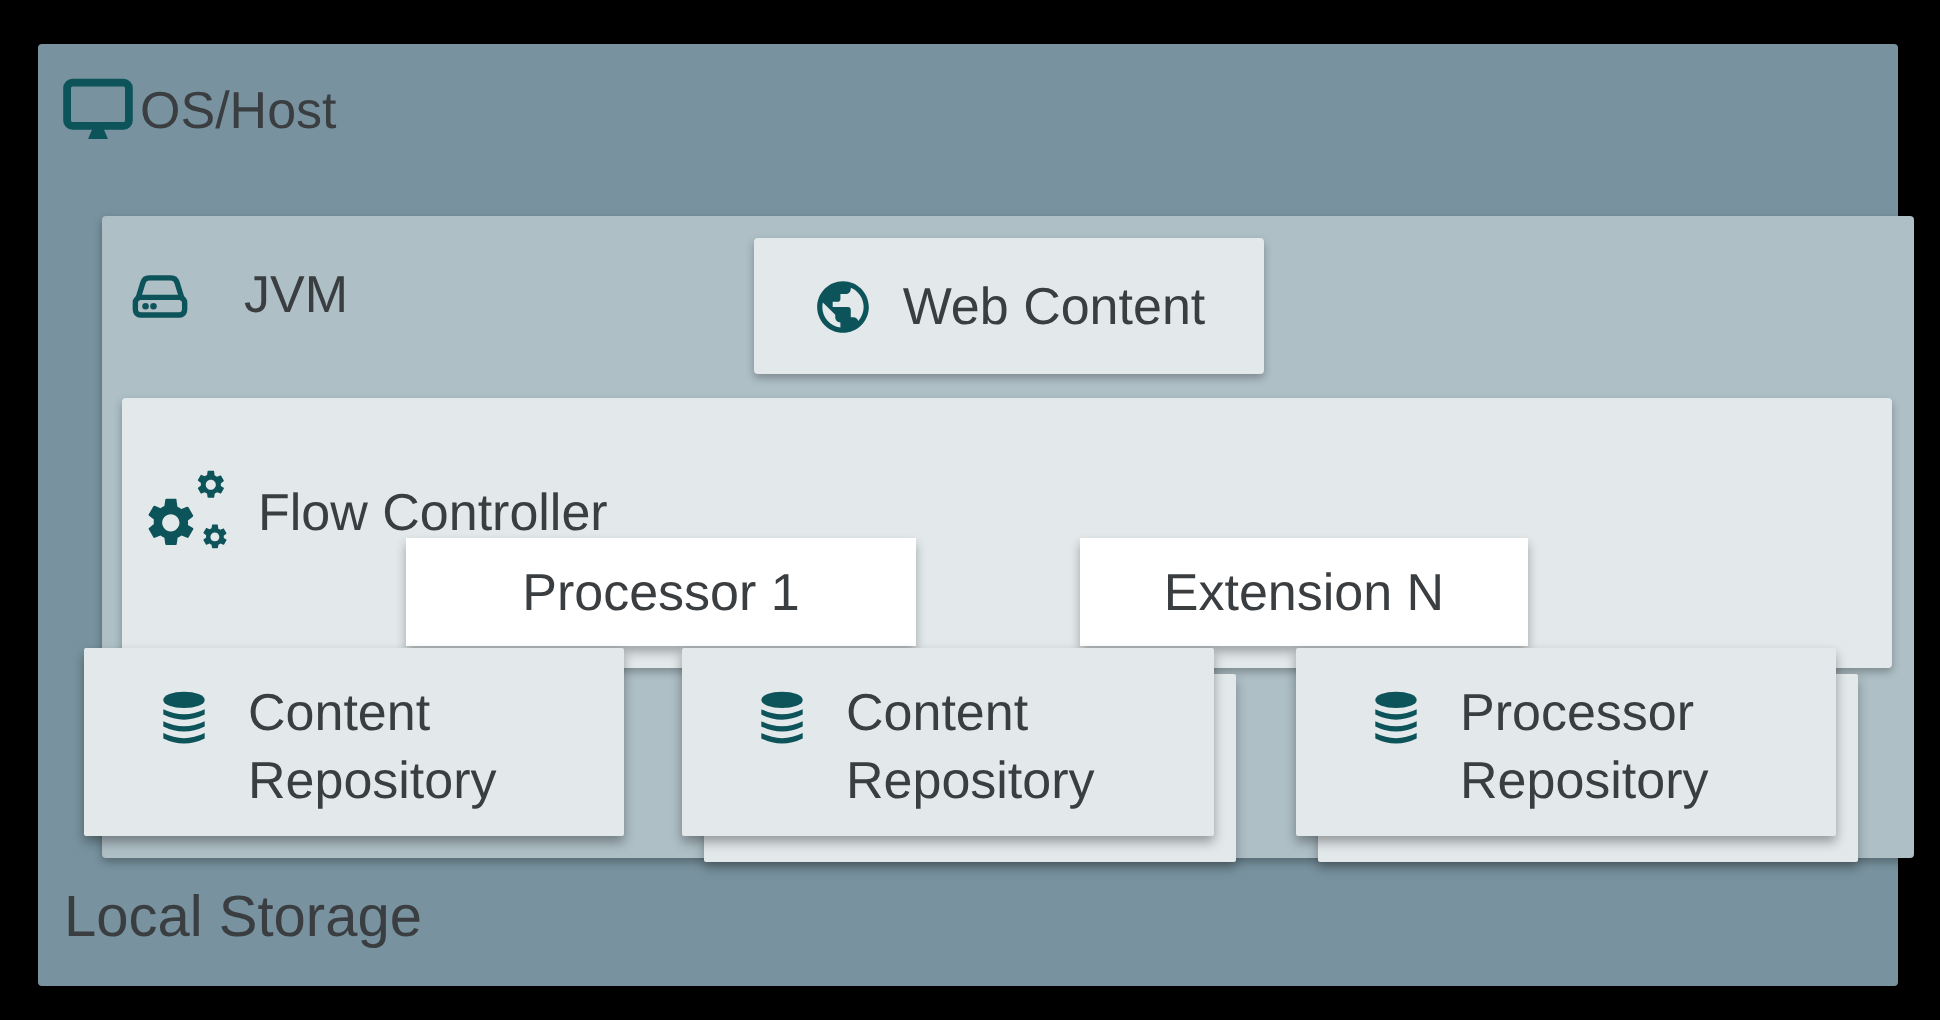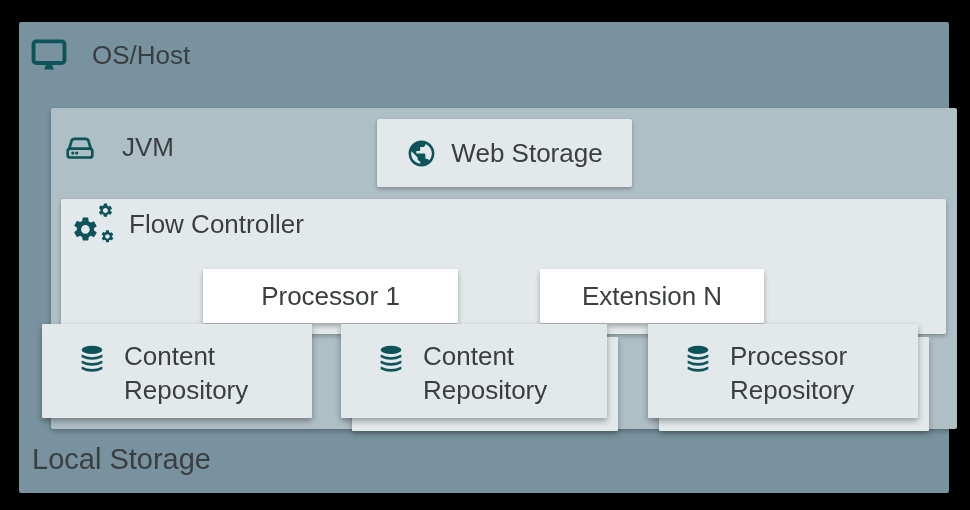--- a/index.html
+++ b/index.html
@@ -38,27 +38,27 @@
     background:var(--panel);border-radius:2px;
     box-shadow:0 2px 4px rgba(0,0,0,0.28);
     display:flex;align-items:center;justify-content:center;gap:14px;
   }
   .flow-controller{
     left:10px;top:91px;width:885px;height:135px;
     background:var(--panel);border-radius:2px;
     box-shadow:0 2px 4px rgba(0,0,0,0.28);
   }
   .fc-header{
-    position:absolute;left:10px;top:2px;height:46px;
+    position:absolute;left:10px;top:34px;height:46px;
     display:flex;align-items:center;gap:12px;
   }
   .hdr{
     position:absolute;display:flex;align-items:center;
   }
-  .os-header{left:12px;top:15px;gap:25px;}
+  .os-header{left:12px;top:15px;gap:3px;}
   .jvm-header{left:12px;top:22px;gap:25px;}
   .label{
     font-size:26px;color:var(--text);white-space:nowrap;
   }
   .card{
     position:absolute;top:70px;height:54px;
     background:var(--card);border-radius:0;
     box-shadow:0 3px 5px rgba(0,0,0,0.30);
     display:flex;align-items:center;justify-content:center;
   }
@@ -114,21 +114,21 @@
           <circle cx="6.9" cy="16.3" r="1.15" fill="currentColor"></circle>
           <circle cx="9.7" cy="16.3" r="1.15" fill="currentColor"></circle>
         </svg>
         <span class="label">JVM</span>
       </div>
 
       <div class="box web-server">
         <svg class="icon" width="31" height="31" viewBox="0 0 24 24">
           <path fill="currentColor" d="M12,2C6.48,2,2,6.48,2,12s4.48,10,10,10s10-4.48,10-10S17.52,2,12,2z M11,19.93c-3.95-0.49-7-3.85-7-7.93 c0-0.62,0.08-1.21,0.21-1.79L9,15v1c0,1.1,0.9,2,2,2V19.93z M17.9,17.39c-0.26-0.81-1-1.39-1.9-1.39h-1v-3c0-0.55-0.45-1-1-1H8v-2h2 c0.55,0,1-0.45,1-1V7h2c1.1,0,2-0.9,2-2V4.59c2.93,1.19,5,4.06,5,7.41C20,14.08,19.2,15.97,17.9,17.39z"></path>
         </svg>
-        <span class="label">Web Storage</span>
+        <span class="label">Web Content</span>
       </div>
 
       <div class="box flow-controller">
         <div class="fc-header">
           <svg class="icon" width="46" height="44" viewBox="0 0 46 44">
             <g fill="currentColor">
               <g transform="translate(0,13) scale(1.2)">
                 <path d="M19.14,12.94c0.04-0.3,0.06-0.61,0.06-0.94s-0.02-0.64-0.07-0.94l2.03-1.58c0.18-0.14,0.23-0.41,0.12-0.61l-1.92-3.32 c-0.12-0.22-0.37-0.29-0.59-0.22l-2.39,0.96c-0.5-0.38-1.03-0.7-1.62-0.94l-0.36-2.54C14.46,2.18,14.25,2,14.01,2h-3.84 c-0.24,0-0.43,0.17-0.47,0.41L9.34,4.95C8.75,5.19,8.21,5.52,7.72,5.89L5.33,4.93c-0.22-0.08-0.47,0-0.59,0.22L2.82,8.47 c-0.12,0.21-0.08,0.47,0.12,0.61l2.03,1.58c-0.05,0.3-0.09,0.63-0.09,0.94s0.02,0.64,0.07,0.94l-2.03,1.58 c-0.18,0.14-0.23,0.41-0.12,0.61l1.92,3.32c0.12,0.22,0.37,0.29,0.59,0.22l2.39-0.96c0.5,0.38,1.03,0.7,1.62,0.94l0.36,2.54 c0.05,0.24,0.24,0.41,0.48,0.41h3.84c0.24,0,0.44-0.17,0.47-0.41l0.36-2.54c0.59-0.24,1.13-0.56,1.62-0.94l2.39,0.96 c0.22,0.08,0.47,0,0.59-0.22l1.92-3.32c0.12-0.22,0.07-0.47-0.12-0.61L19.14,12.94z M12,15.6c-1.98,0-3.6-1.62-3.6-3.6 s1.62-3.6,3.6-3.6s3.6,1.62,3.6,3.6S13.98,15.6,12,15.6z"></path>
               </g>
               <g transform="translate(26,0) scale(0.7)">

